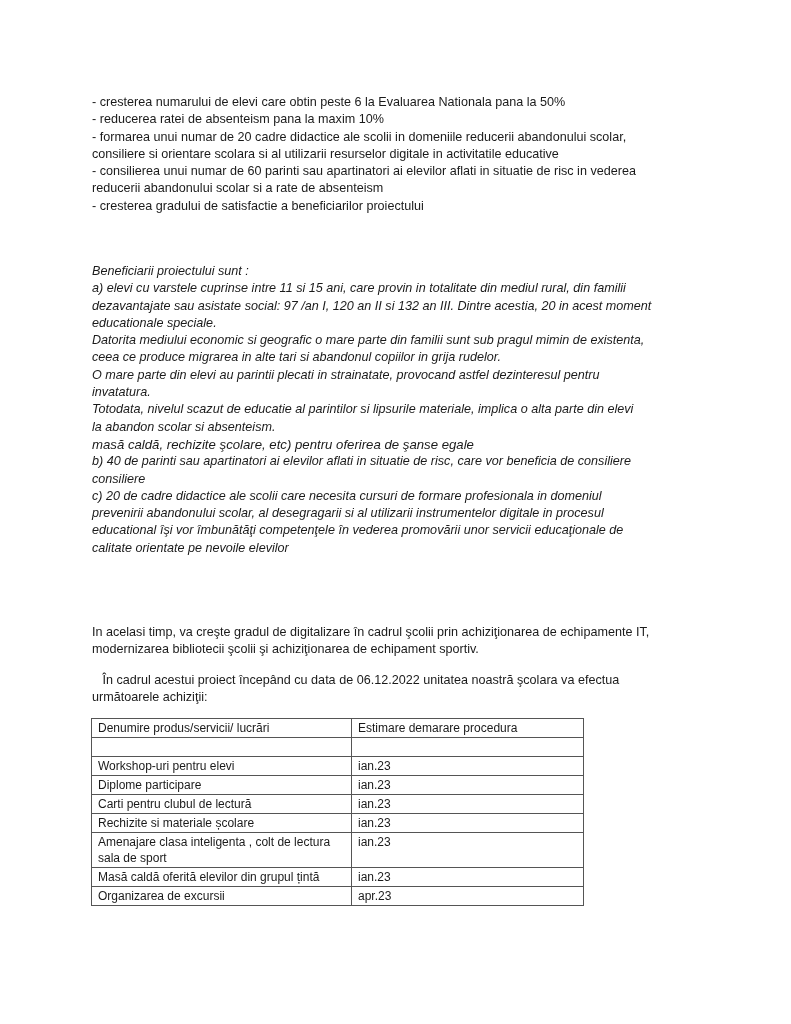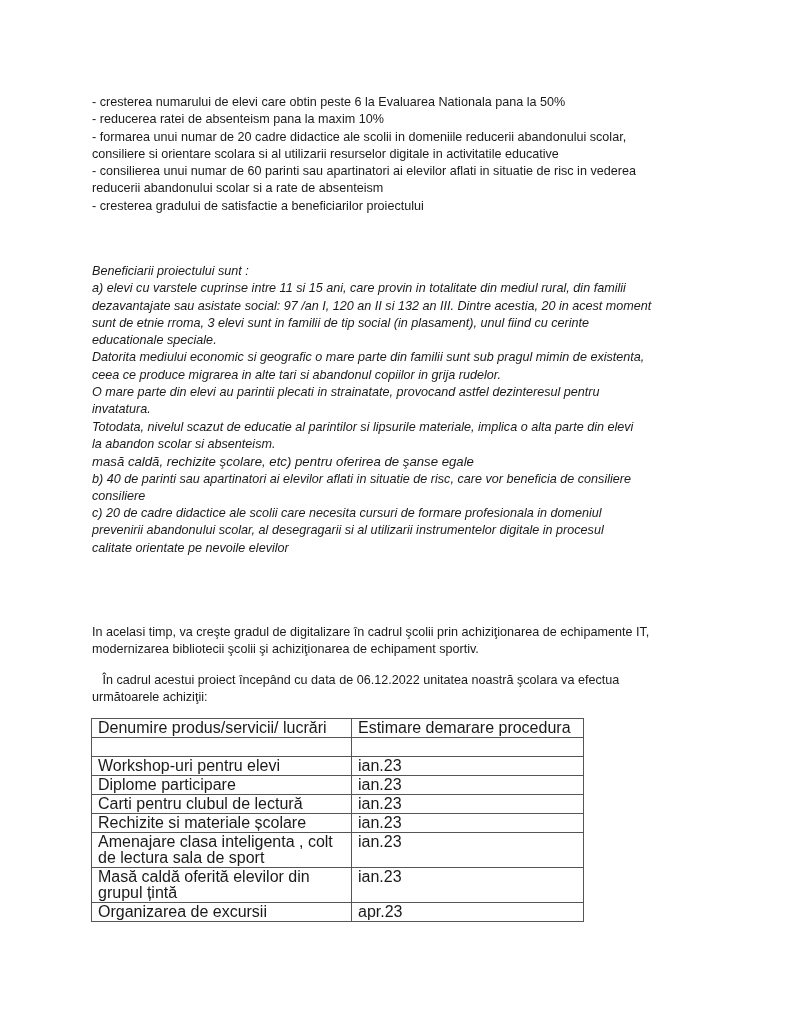--- a/index.html
+++ b/index.html
@@ -3,21 +3,21 @@
 <meta charset="utf-8">
 <style>
   html, body { margin: 0; padding: 0; background: #ffffff; }
   body { width: 791px; height: 1024px; position: relative; overflow: hidden;
          font-family: "Liberation Sans", "DejaVu Sans", sans-serif; color: #1a1a1a; }
   .page { position: absolute; left: 0; top: 0; width: 749px; height: 1024px; }
   .block { position: absolute; left: 92px; width: 560px; font-size: 12.6px; line-height: 17.3px; }
   .block p { margin: 0; white-space: nowrap; }
   .larger { font-size: 13.2px; }
   table.acq { position: absolute; left: 91px; top: 718px; width: 493px; border-collapse: collapse;
-              font-size: 16px; }
+              font-size: 12px; }
   table.acq td { border: 1px solid #555; padding: 1px 6px 1px 6px; vertical-align: top; line-height: 16px; }
   table.acq td.c1 { width: 247px; }
   table.acq tr.empty td { height: 16px; }
 </style>
 </head>
 <body>
 
 <div class="page">
 
   <div class="block" style="top:94px;">
@@ -27,33 +27,33 @@
     <p>consiliere si orientare scolara si al utilizarii resurselor digitale in activitatile educative</p>
     <p>- consilierea unui numar de 60 parinti sau apartinatori ai elevilor aflati in situatie de risc in vederea</p>
     <p>reducerii abandonului scolar si a rate de absenteism</p>
     <p>- cresterea gradului de satisfactie a beneficiarilor proiectului</p>
   </div>
 
   <div class="block" style="top:263px;font-style:italic;">
     <p>Beneficiarii proiectului sunt :</p>
     <p>a) elevi cu varstele cuprinse intre 11 si 15 ani, care provin in totalitate din mediul rural, din familii</p>
     <p>dezavantajate sau asistate social: 97 /an I, 120 an II si 132 an III. Dintre acestia, 20 in acest moment</p>
-    <p>sunt de etnie rroma, 3 elevi sunt in familii de tip social (in plasament), unul fiind cu cerinte</p>
     <p>educationale speciale.</p>
     <p>Datorita mediului economic si geografic o mare parte din familii sunt sub pragul mimin de existenta,</p>
     <p>ceea ce produce migrarea in alte tari si abandonul copiilor in grija rudelor.</p>
     <p>O mare parte din elevi au parintii plecati in strainatate, provocand astfel dezinteresul pentru</p>
     <p>invatatura.</p>
     <p>Totodata, nivelul scazut de educatie al parintilor si lipsurile materiale, implica o alta parte din elevi</p>
     <p>la abandon scolar si absenteism.</p>
     <p class="larger">masă caldă, rechizite şcolare, etc) pentru oferirea de şanse egale</p>
     <p>b) 40 de parinti sau apartinatori ai elevilor aflati in situatie de risc, care vor beneficia de consiliere</p>
     <p>consiliere</p>
     <p>c) 20 de cadre didactice ale scolii care necesita cursuri de formare profesionala in domeniul</p>
     <p>prevenirii abandonului scolar, al desegragarii si al utilizarii instrumentelor digitale in procesul</p>
+    <p>educational îşi vor îmbunătăţi competenţele în vederea promovării unor servicii educaţionale de</p>
     <p>calitate orientate pe nevoile elevilor</p>
   </div>
 
   <div class="block" style="top:624px;">
     <p>In acelasi timp, va creşte gradul de digitalizare în cadrul şcolii prin achiziţionarea de echipamente IT,</p>
     <p>modernizarea bibliotecii şcolii şi achiziţionarea de echipament sportiv.</p>
   </div>
 
   <div class="block" style="top:672px;">
     <p style="white-space:pre;">   În cadrul acestui proiect începând cu data de 06.12.2022 unitatea noastră şcolara va efectua</p>

